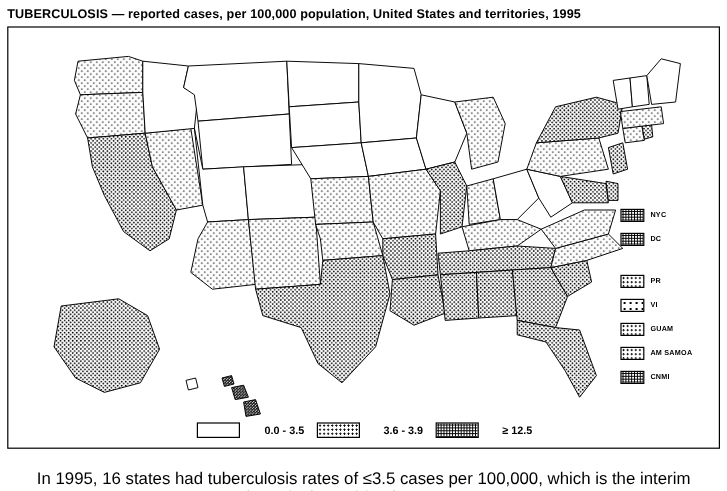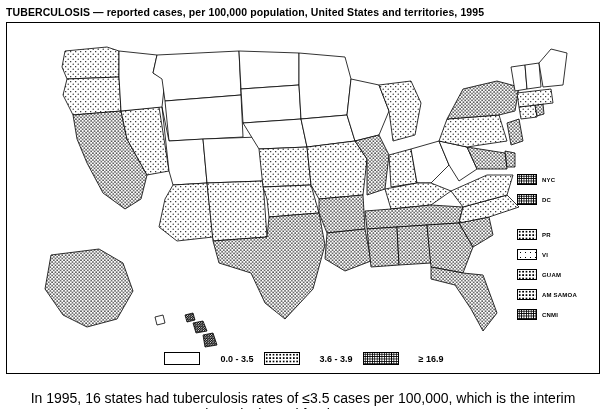--- a/index.html
+++ b/index.html
@@ -195,21 +195,21 @@
       <div class="lb-item">
         <span class="lb-sw p-white"></span>
         <span class="lb-lbl">0.0 -  3.5</span>
       </div>
       <div class="lb-item">
         <span class="lb-sw p-med"></span>
         <span class="lb-lbl">3.6 -  3.9</span>
       </div>
       <div class="lb-item">
         <span class="lb-sw p-dense"></span>
-        <span class="lb-lbl">≥ 16.9</span>
+        <span class="lb-lbl">≥ 12.5</span>
       </div>
     </div>
 
   </div>
 
   <div class="footnote">In 1995, 16 states had tuberculosis rates of ≤3.5 cases per 100,000, which is the interim tuberculosis goal for the year 2000.</div>
 
 </div>
 
 </body></html>

